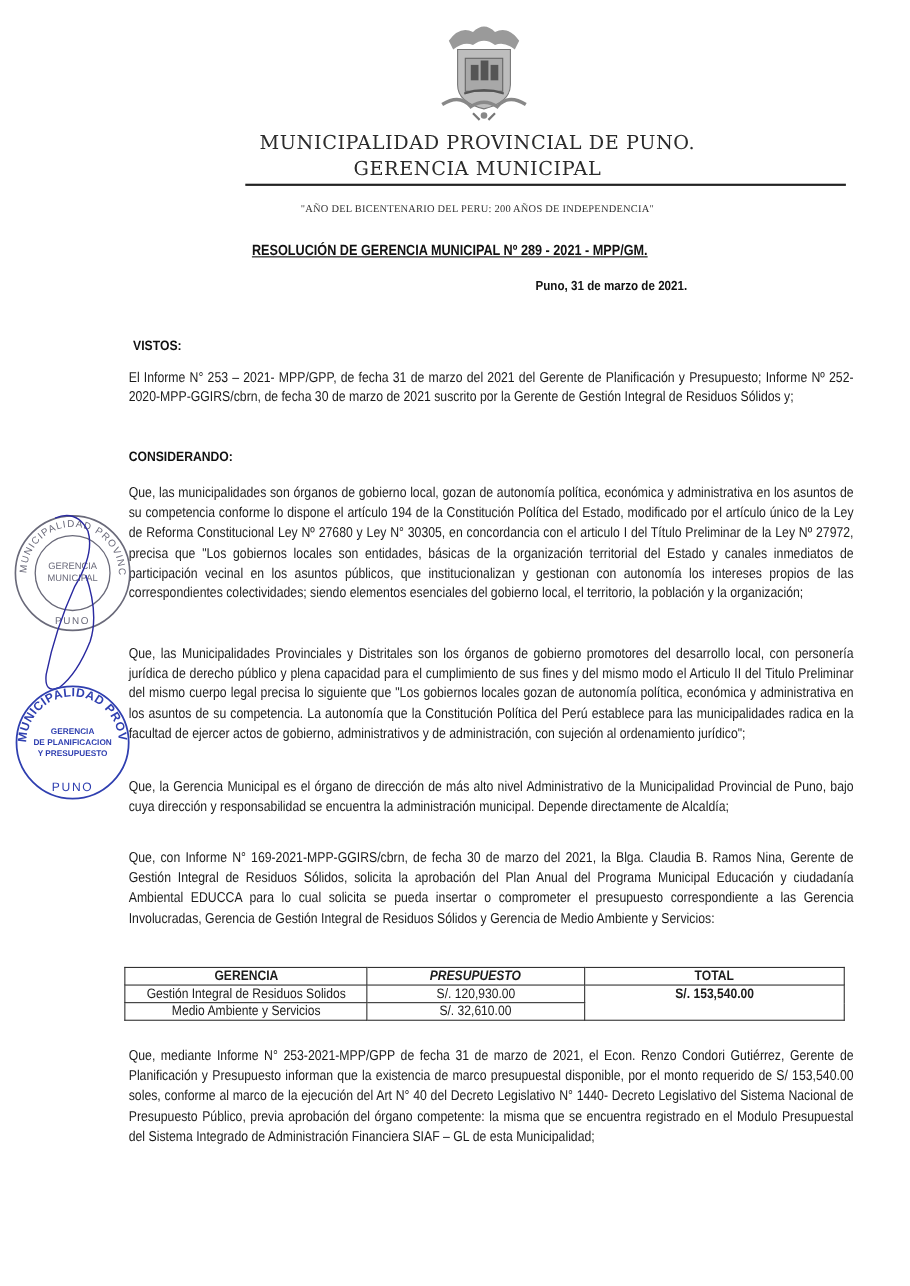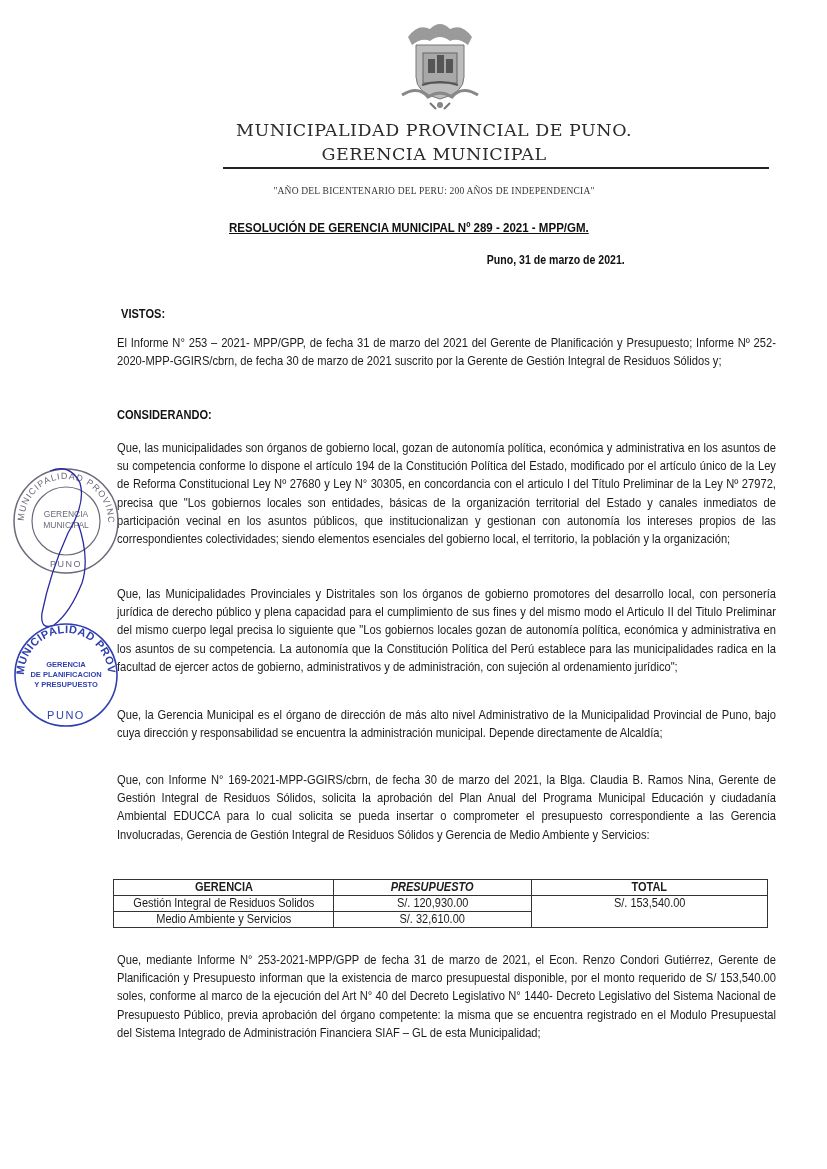--- a/index.html
+++ b/index.html
@@ -33,21 +33,21 @@
   .p2 { top: 436px; }
   .p3 { top: 582px; }
   .p4 { top: 703px; }
   .p5 { top: 768px; }
   .p6 { top: 948px; }
 
   .budget-table { position: absolute; left: 113px; top: 876px; width: 655px; border-collapse: collapse;
     font-family: "Liberation Sans", sans-serif; font-size: 12.5px; color: #1c1c1c; }
   .budget-table th, .budget-table td { border: 1px solid #333; padding: 0 4px; height: 15px; line-height: 15px; text-align: center; white-space: nowrap; }
   .budget-table th { font-weight: bold; }
-  .budget-table td.total-cell { vertical-align: top; }
+  .budget-table td.total-cell { vertical-align: top; font-weight: bold; }
   .col-ger { width: 212px; }
   .col-pre { width: 199px; font-style: italic; }
   .col-tot { width: 244px; }
   .cond { display: inline-block; transform: scaleX(0.88); }
 
   .stamp { position: absolute; }
   .stamp-1 { left: 10px; top: 462px; width: 112px; height: 112px; }
   .stamp-2 { left: 12px; top: 618px; width: 108px; height: 108px; }
   .signature { position: absolute; left: 20px; top: 460px; width: 80px; height: 170px; }
 </style>

